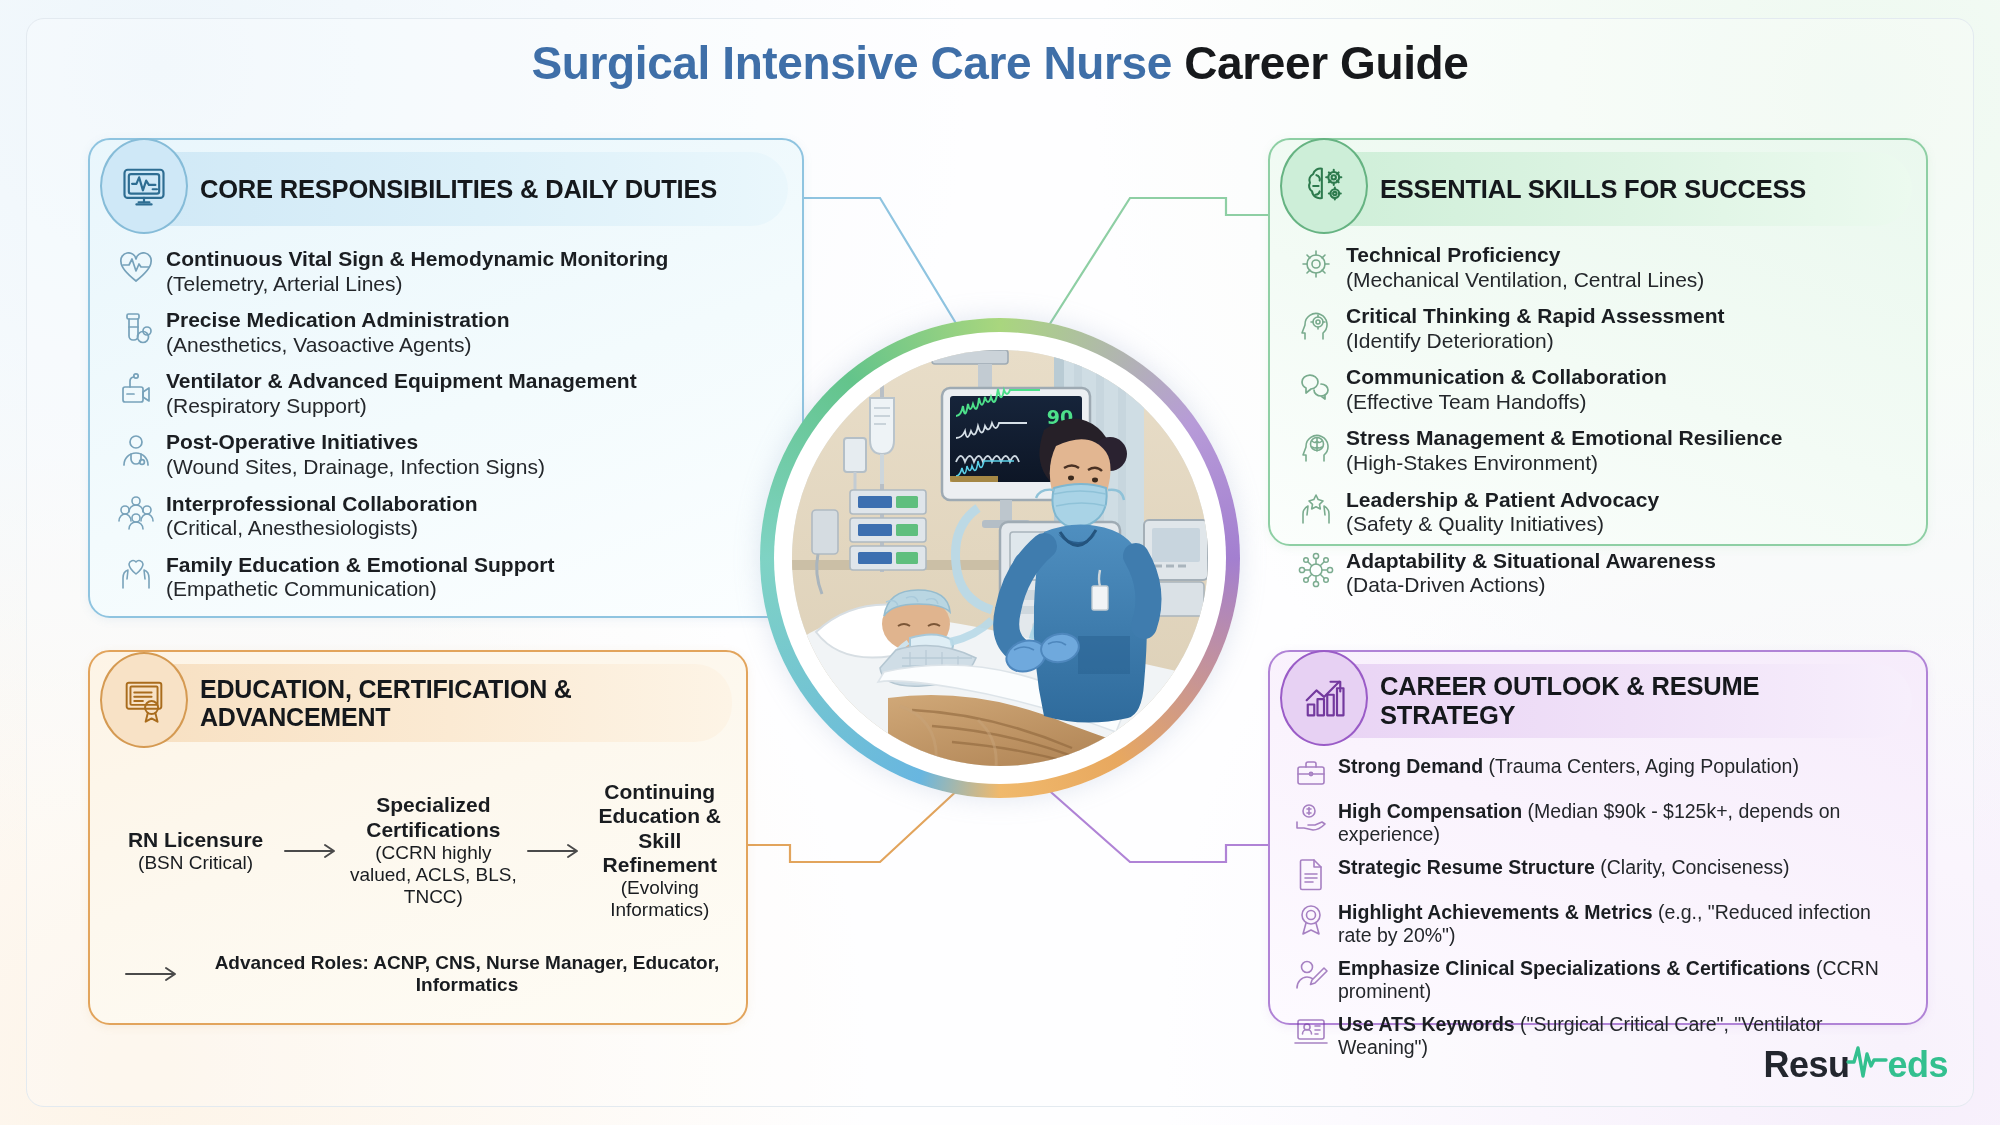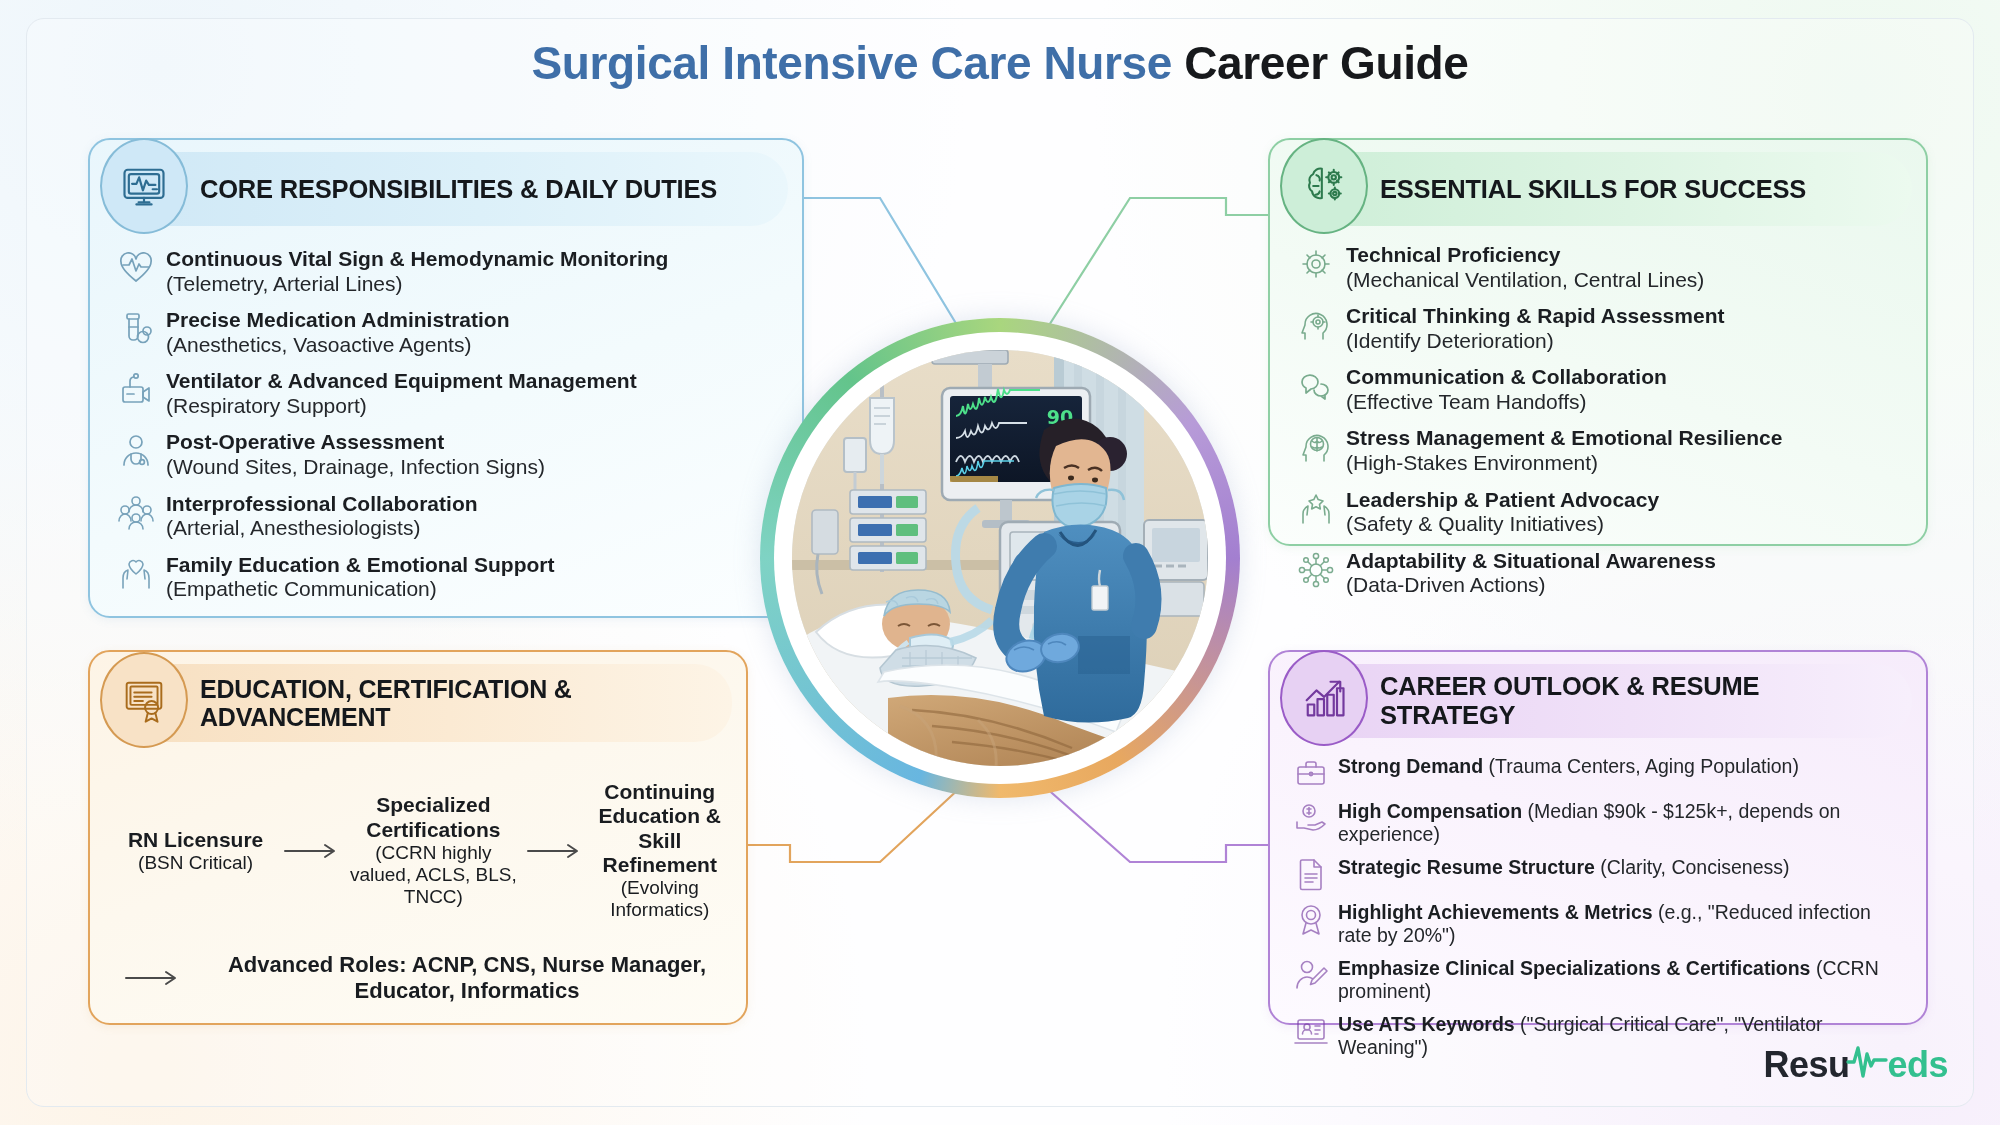--- a/index.html
+++ b/index.html
@@ -118,21 +118,21 @@
   #panelD .item-ico svg{width:34px;height:34px;}
 
   
   .flow{position:absolute;left:26px;top:128px;width:612px;}
   .flow-row{display:flex;align-items:center;justify-content:center;}
   .flow-step{text-align:center;font-size:20px;line-height:1.16;color:#191c20;}
   .flow-step .t{font-weight:bold;font-size:21px;display:block;}
   .flow-step .s{font-weight:normal;font-size:19px;display:block;}
   .flow-arrow{width:62px;min-width:62px;height:26px;margin:0 6px;}
   .flow-row2{display:flex;align-items:center;justify-content:center;margin-top:30px;}
-  .flow-roles{font-size:22px;font-weight:bold;line-height:1.2;text-align:center;color:#191c20;}
+  .flow-roles{font-size:19px;font-weight:bold;line-height:1.2;text-align:center;color:#191c20;}
 
   
   #centerWrap{
     position:absolute;left:760px;top:318px;width:480px;height:480px;
   }
   #ring{
     position:absolute;inset:0;border-radius:50%;
     background:conic-gradient(from 200deg,
        #68b6e0 0deg, #7fd3c4 70deg, #63c48b 120deg, #a9d67e 160deg,
        #b79bd8 215deg, #a37fd0 250deg, #e8a85f 310deg, #f0b96c 340deg, #68b6e0 360deg);
@@ -241,41 +241,41 @@
       <div class="item">
         <span class="item-ico">
           <svg viewBox="0 0 40 40" fill="none" stroke-width="1.7" stroke-linecap="round" stroke-linejoin="round">
             <circle cx="20" cy="11" r="6"></circle>
             <path d="M8 34 c0 -7 5.5 -12 12 -12 s12 5 12 12"></path>
             <path d="M15 23 v5 a5 5 0 0 0 10 0 v-5"></path>
             <circle cx="26" cy="31" r="2.4"></circle>
           </svg>
         </span>
         <span class="item-txt">
-          <b>Post-Operative Assessment</b><br>
+          <b>Post-Operative Initiatives</b><br>
           <span class="sub">(Wound Sites, Drainage, Infection Signs)</span>
         </span>
       </div>
 
       <div class="item">
         <span class="item-ico">
           <svg viewBox="0 0 40 40" fill="none" stroke-width="1.6" stroke-linecap="round" stroke-linejoin="round">
             <circle cx="20" cy="8" r="4"></circle>
               <path d="M13 19 c0 -4 3 -7 7 -7 s7 3 7 7"></path>
             <circle cx="9" cy="17" r="4"></circle>
               <path d="M3 28 c0 -4 3 -7 6 -7 s6 3 6 7"></path>
             <circle cx="31" cy="17" r="4"></circle>
               <path d="M25 28 c0 -4 3 -7 6 -7 s6 3 6 7"></path>
             <circle cx="20" cy="25" r="4"></circle>
               <path d="M13 36 c0 -4 3 -7 7 -7 s7 3 7 7"></path>
           </svg>
         </span>
         <span class="item-txt">
           <b>Interprofessional Collaboration</b><br>
-          <span class="sub">(Arterial, Anesthesiologists)</span>
+          <span class="sub">(Critical, Anesthesiologists)</span>
         </span>
       </div>
 
       <div class="item">
         <span class="item-ico">
           <svg viewBox="0 0 40 40" fill="none" stroke-width="1.6" stroke-linecap="round" stroke-linejoin="round">
             <path d="M20 20 c-5 -4 -7 -7 -7 -10 a4 4 0 0 1 7 -2 a4 4 0 0 1 7 2 c0 3 -2 6 -7 10z"></path>
             <path d="M12 16 c-3 1 -5 4 -5 8 v10 M12 16 l-1 9"></path>
             <path d="M28 16 c3 1 5 4 5 8 v10 M28 16 l1 9"></path>
           </svg>

